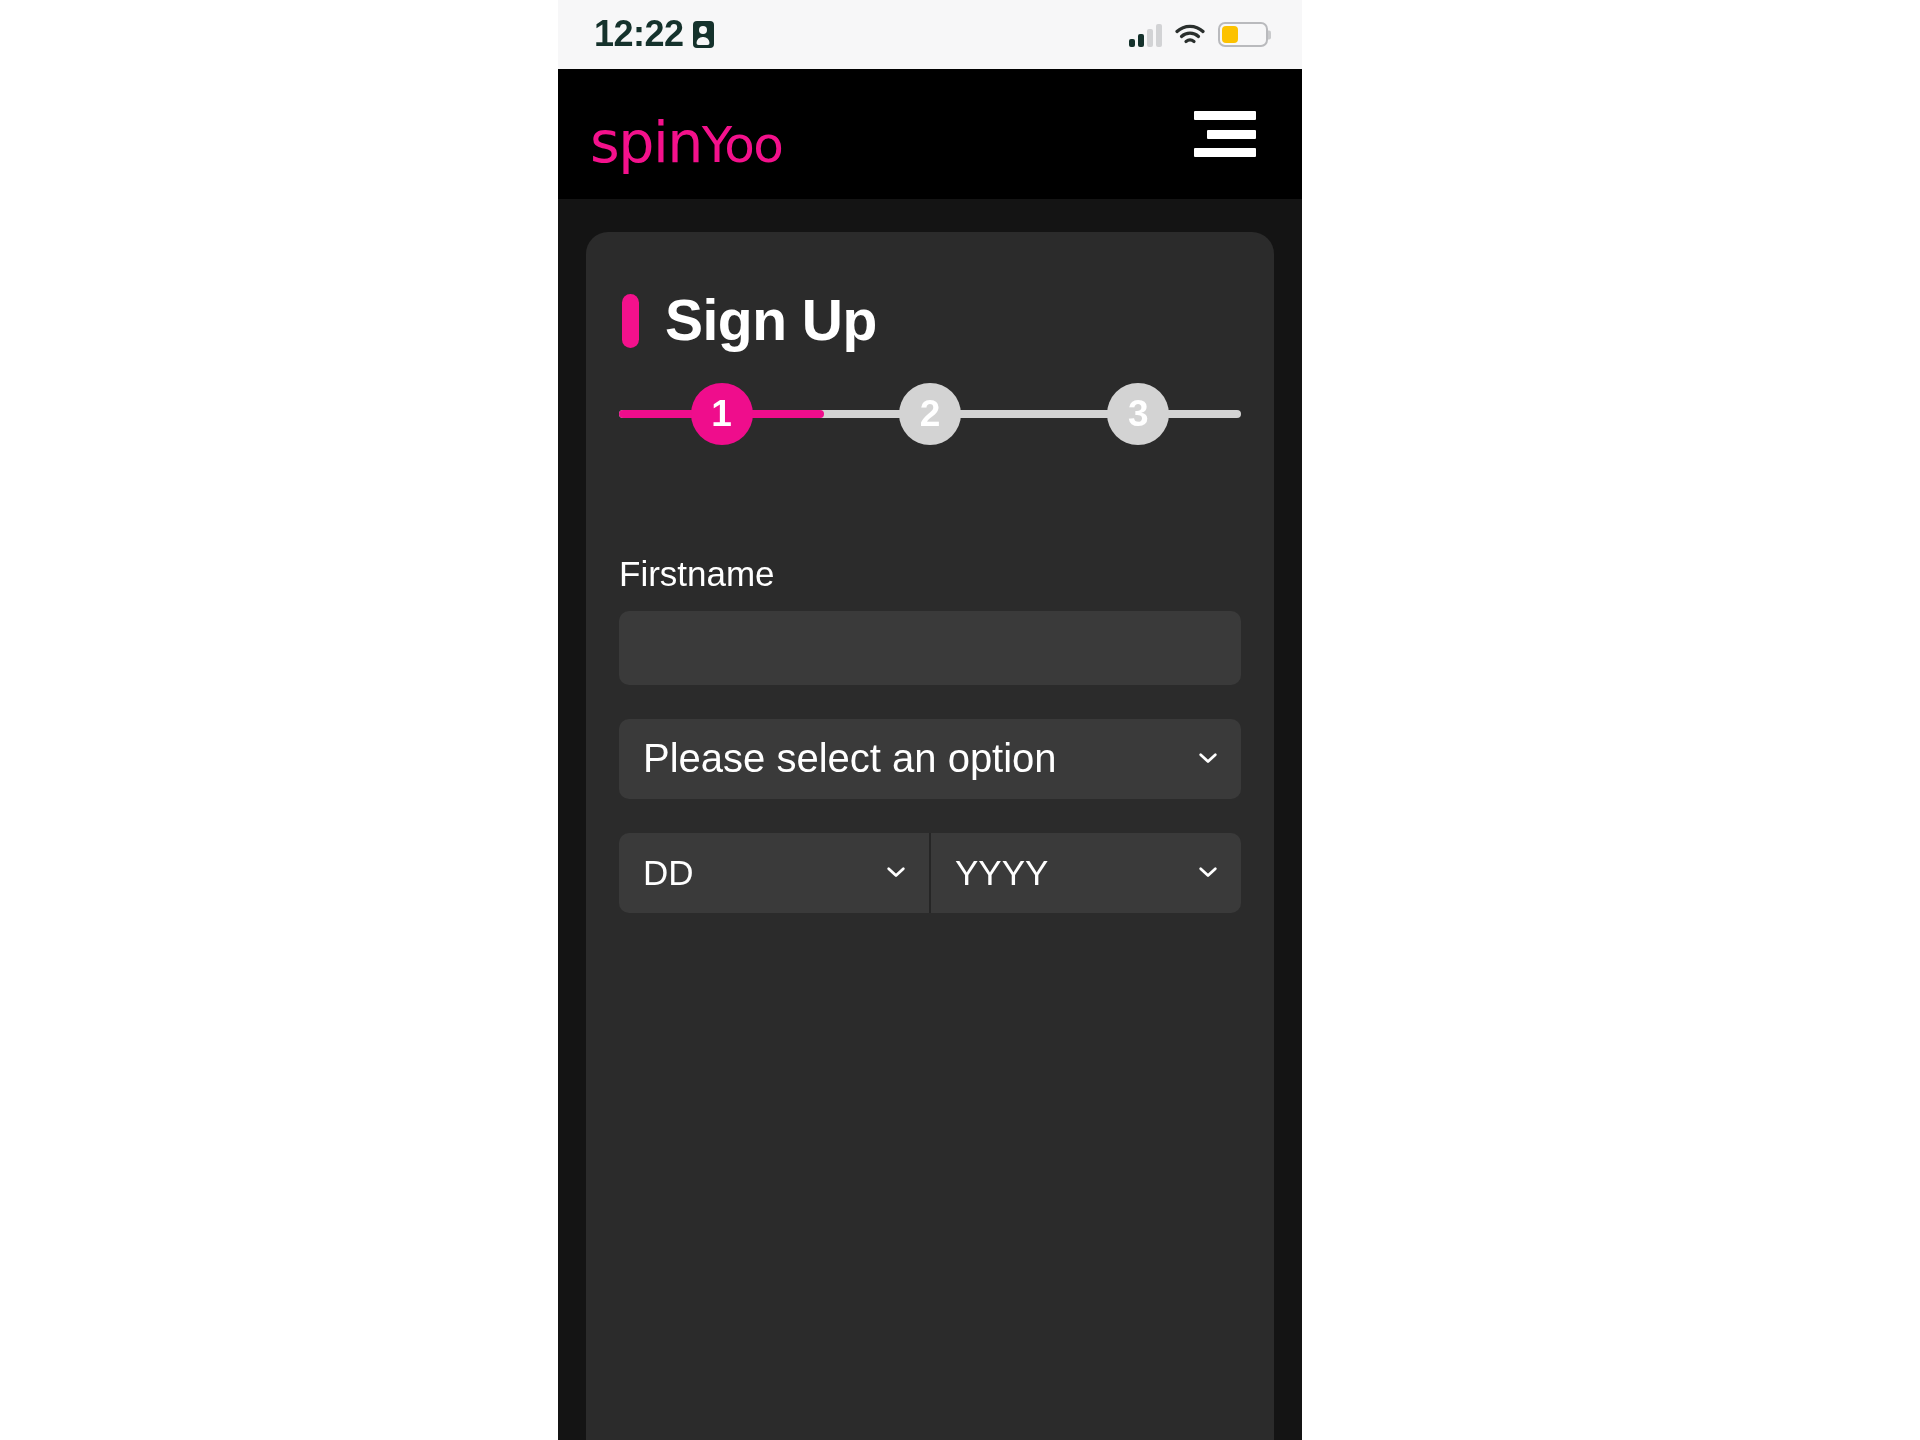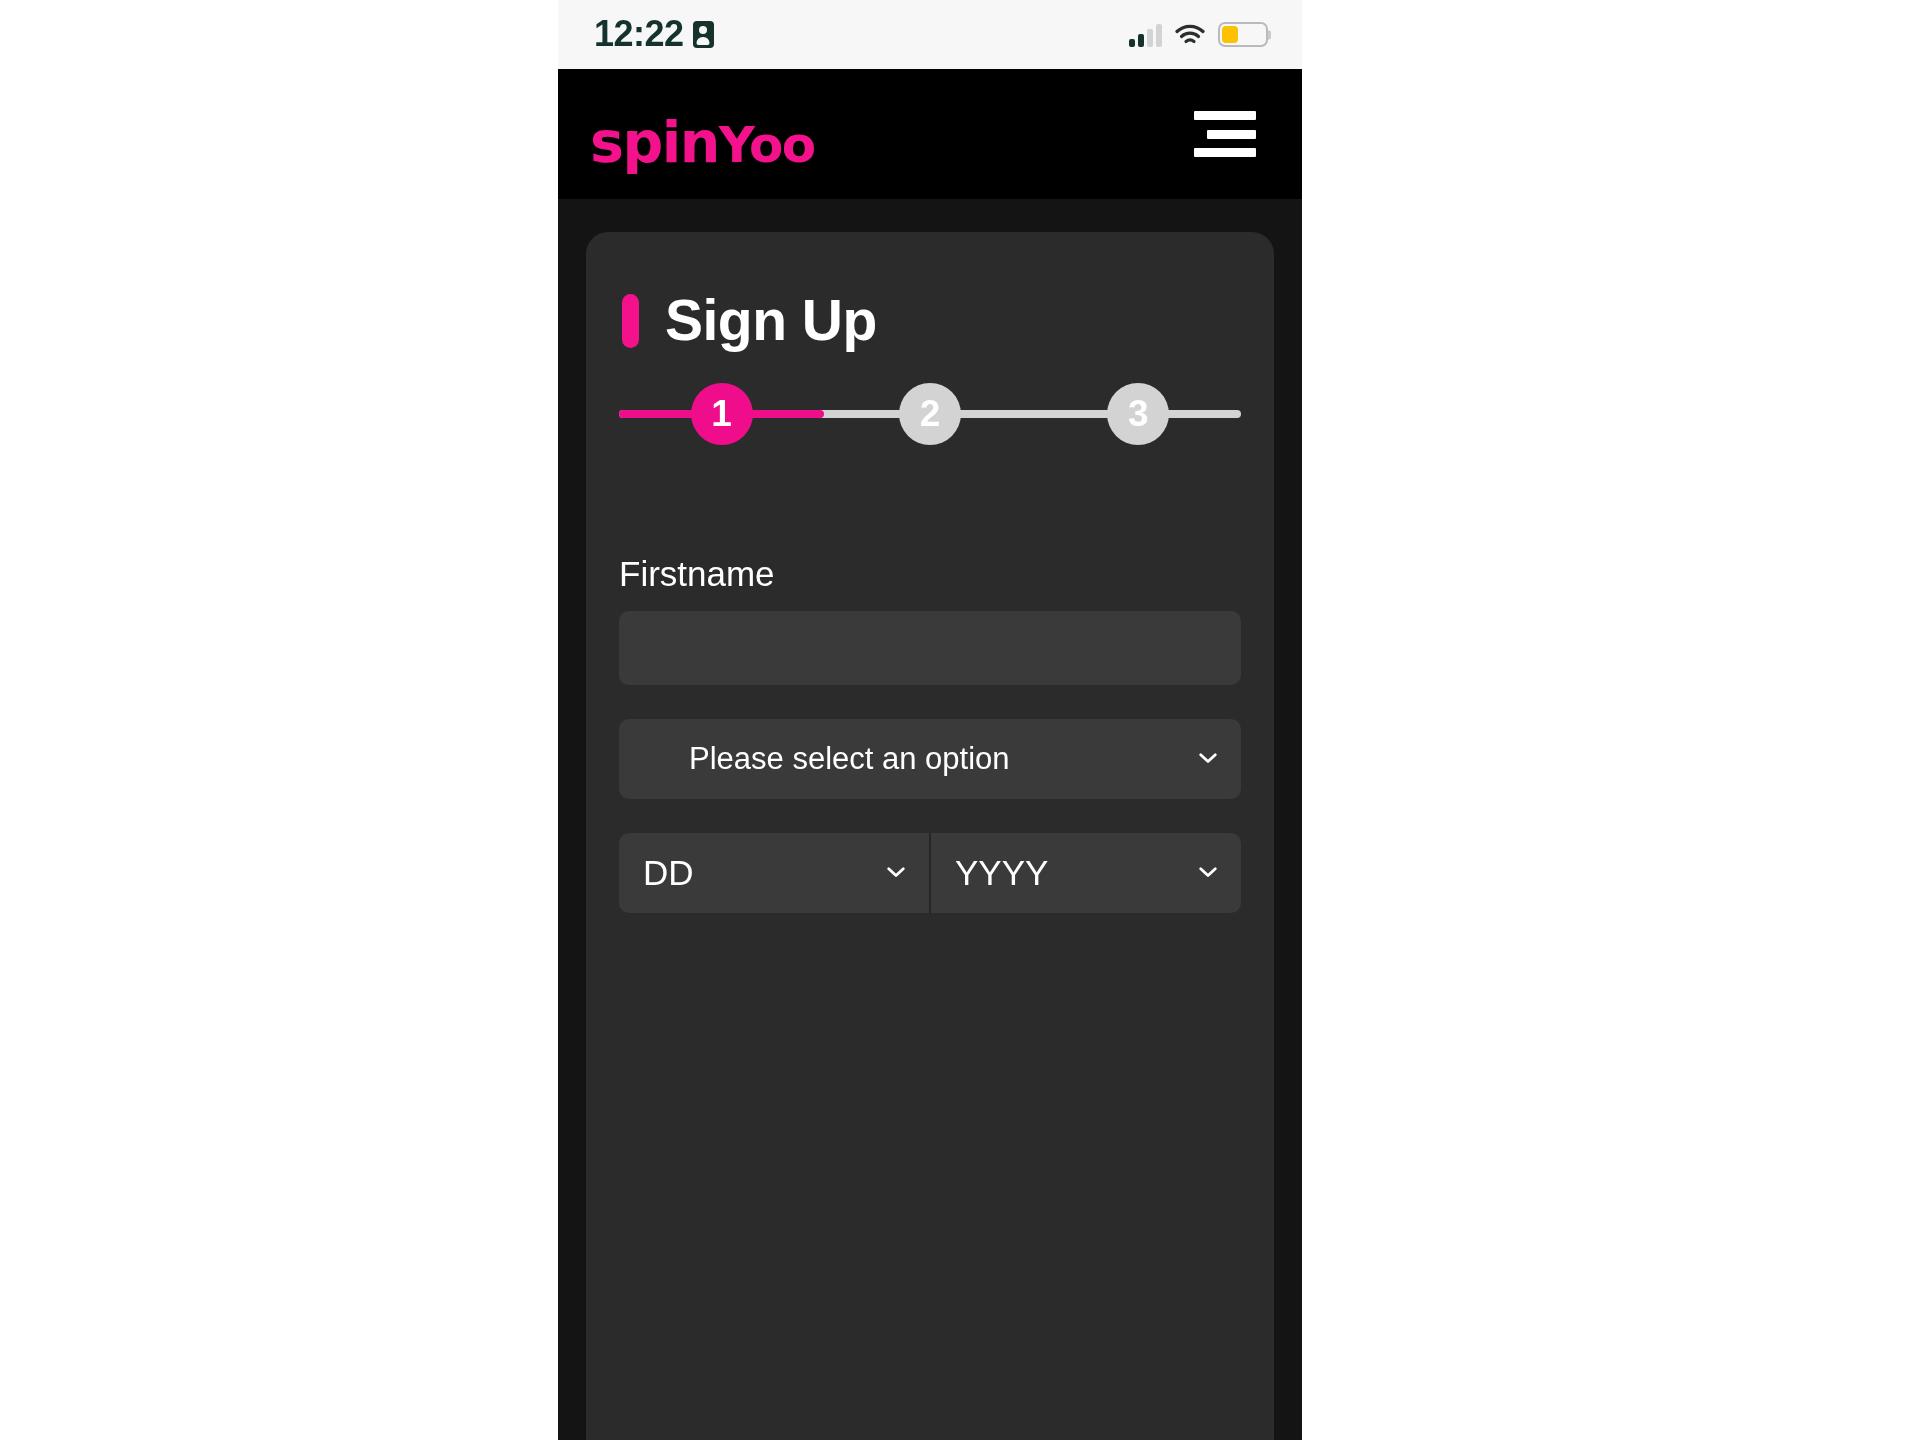--- a/index.html
+++ b/index.html
@@ -138,21 +138,21 @@
     height: 130px;
     background: #000000;
     display: flex;
     align-items: center;
     justify-content: space-between;
     padding: 0 46px 0 32px;
     box-sizing: border-box;
   }
   .logo {
     font-size: 57px;
-    font-weight: 700;
+    font-weight: 400;
     color: #f4118c;
     letter-spacing: -1.5px;
     line-height: 1;
     font-family: "DejaVu Sans", sans-serif;
     user-select: none;
     margin-top: 16px;
   }
   .logo .yy {
     font-size: 50px;
     text-transform: none;
@@ -299,24 +299,23 @@
     width: 100%;
     height: 80px;
     background: #3a3a3a;
     border-radius: 10px;
     display: flex;
     align-items: center;
     padding: 0 24px;
     box-sizing: border-box;
   }
   .select-value {
-    font-size: 31px;
+    font-size: 40px;
     color: #ffffff;
     white-space: nowrap;
-    margin-left: 46px;
   }
   .chev {
     position: absolute;
     right: 22px;
     top: 50%;
     transform: translateY(-55%);
     width: 22px;
     height: 22px;
   }
   .chev svg { display: block; width: 100%; height: 100%; }

